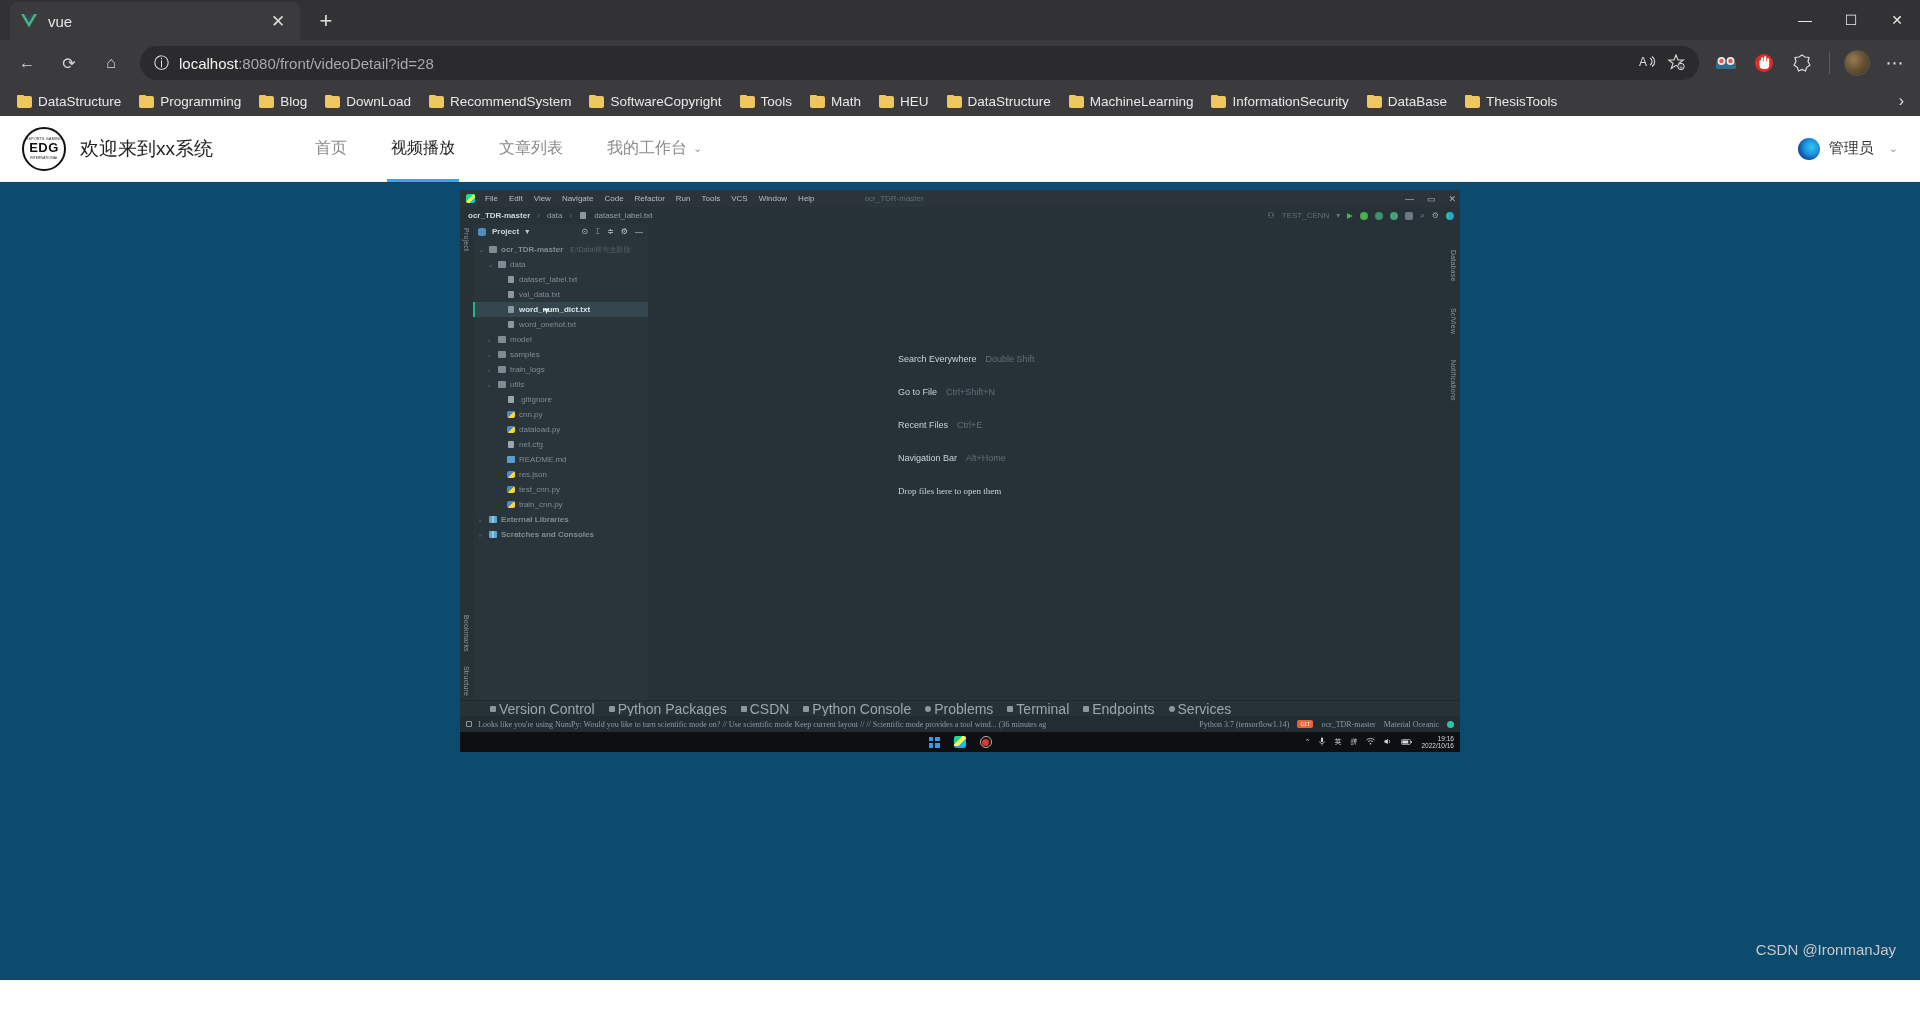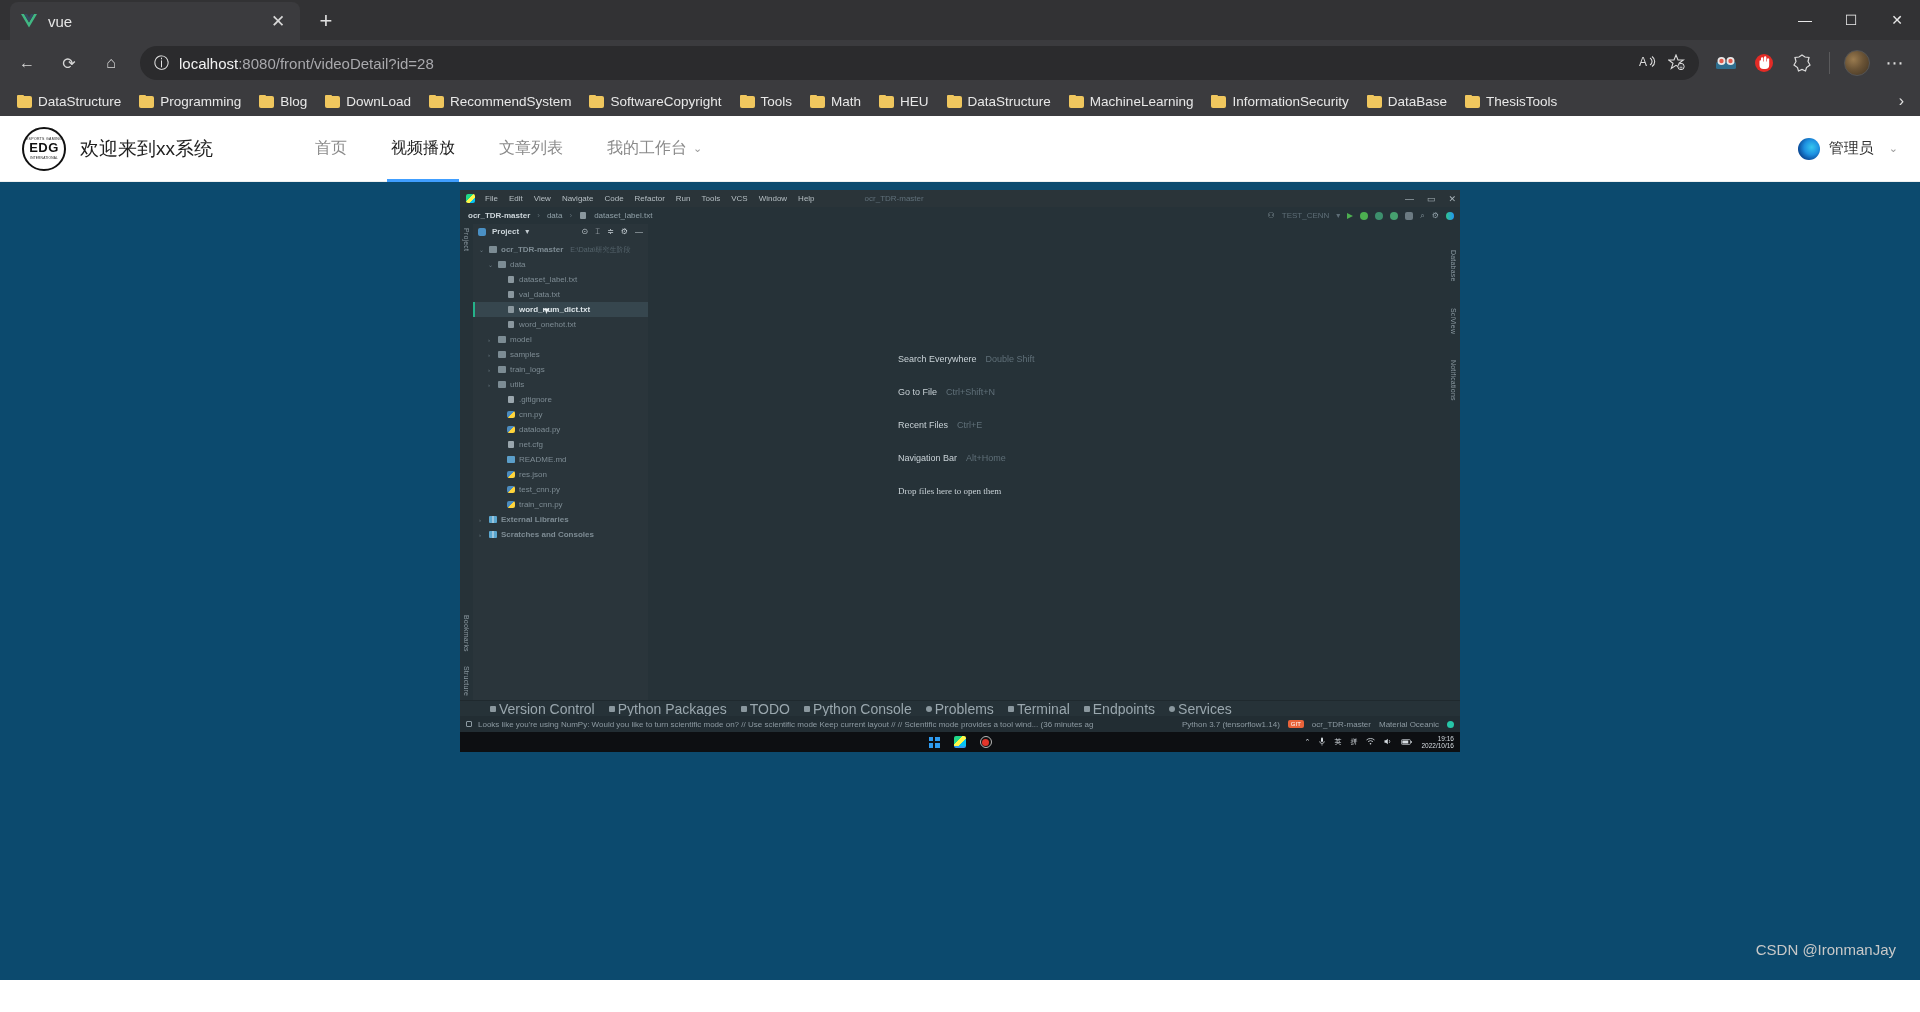--- a/index.html
+++ b/index.html
@@ -168,21 +168,21 @@
 
   .ide-toolwin {
     height:16px; background:#263238; display:flex; align-items:center; gap:14px;
     padding-left:30px; font-size:14px; color:#9aa7ae; border-top:1px solid #1f292e;
   }
   .tw { display:flex; align-items:center; gap:3px; white-space:nowrap; }
   .tw-dot { width:6px; height:6px; border-radius:1px; background:#8a979e; flex:none;}
 
   .ide-status {
     height:16px; background:#222d33; display:flex; align-items:center; gap:6px;
-    padding:0 6px; font-size:8px; color:#8d9aa2; white-space:nowrap;
+    padding:0 6px; font-size:8px; color:#8d9aa2; white-space:nowrap;font-family:Liberation Serif, serif;
   }
   .status-right { margin-left:auto; display:flex; align-items:center; gap:8px; }
   .git-badge { background:#e8633a; color:#fff; font-size:6px; padding:1px 3px; border-radius:2px; }
   .theme-dot { width:7px; height:7px; border-radius:50%; background:#26c6a8; }
 
   .os-taskbar {
     height:20px; background:#0d0f12; display:flex; align-items:center; justify-content:center;
     position:relative; font-size:7px; color:#d7dde2;
   }
   .tb-center { display:flex; align-items:center; gap:14px; }
@@ -576,21 +576,21 @@
         <span class="tw">
             <span class="tw-dot"></span>
             <span>Version Control</span>
           </span>
         <span class="tw">
             <span class="tw-dot"></span>
             <span>Python Packages</span>
           </span>
         <span class="tw">
             <span class="tw-dot"></span>
-            <span>TODO</span>
+            <span>CSDN</span>
           </span>
         <span class="tw">
             <span class="tw-dot"></span>
             <span>Python Console</span>
           </span>
         <span class="tw">
             <span class="tw-dot" style="border-radius:50%;"></span>
             <span>Problems</span>
           </span>
         <span class="tw">

